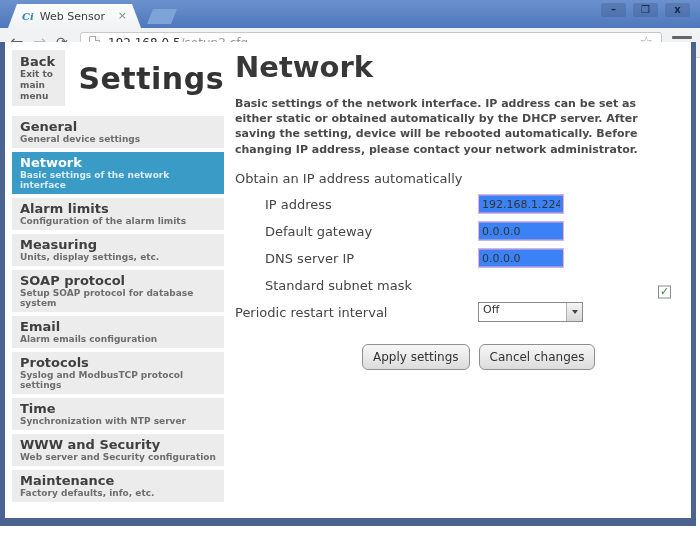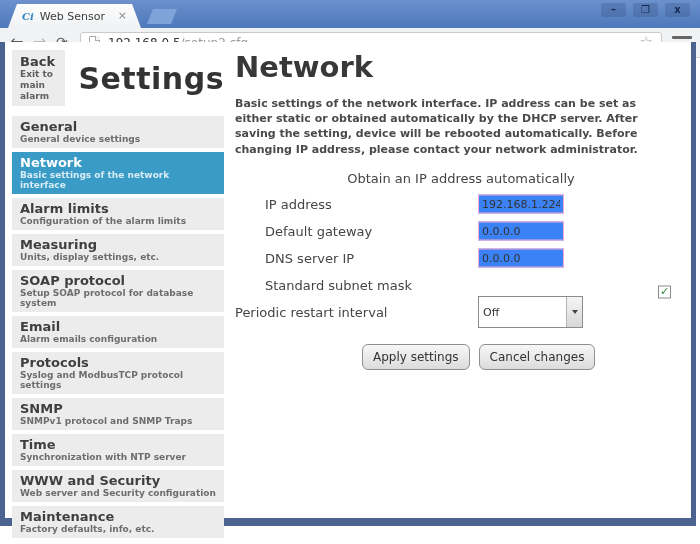--- a/index.html
+++ b/index.html
@@ -63,32 +63,32 @@
   .menu-item.on { background:#3a9cc6; }
   .menu-item.on .mi-title { color:#fff; }
   .menu-item.on .mi-sub { color:#d7ecf5; }
 
   
   .main { position:absolute; left:230px; top:6px; width:452px; }
   .page-h1 { font-size:29px; font-weight:bold; color:#383838; margin:2px 0 12px; }
   .desc { font-size:11px; font-weight:bold; color:#4a4a4a; line-height:1.38; width:426px;
           margin-bottom:10px; }
   .frow { position:relative; height:27px; display:flex; align-items:center; }
-  .frow.first { height:24px;justify-content:center; }
+  .frow.first { height:24px; }
   .flabel { font-size:13px; color:#454545; }
   .indent { margin-left:30px; }
   .ctrl { position:absolute; left:243px; top:50%; transform:translateY(-50%); }
   .tinput { width:86px; height:19px; border:1px solid #f9a8d4; font:11px "DejaVu Sans",sans-serif;
             color:#333; padding:1px 3px; background:#3b82f6; }
   .checkbox { margin-left:3px; width:13px; height:13px; border:1px solid #8b8b8b; background:#fff;
               position:relative; cursor:pointer; }
   .checkbox.on::after { content:"✓"; position:absolute; left:1px; top:-2px;
                         font-size:11px; font-weight:bold; color:#2c8a2c; }
-  .select { width:105px; height:32px; border:1px solid #8b8b8b; background:#fff;
-            display:flex; align-items:center; cursor:pointer; }
+  .select { width:105px; height:20px; border:1px solid #8b8b8b; background:#fff;
+            display:flex; cursor:pointer; }
   .select-val { flex:1; font-size:11px; color:#333; padding-left:4px; }
   .select-btn { width:16px; height:100%; background:linear-gradient(#f5f5f5,#d7d7d7);
                 border-left:1px solid #b3b3b3; display:flex; align-items:center; justify-content:center; }
   .select-arrow { width:0; height:0; border-left:3px solid transparent; border-right:3px solid transparent;
                   border-top:4px solid #444; }
   .btn-row { margin-top:18px; padding-left:127px; display:flex; gap:9px; }
   .pbtn { font:12px "DejaVu Sans",sans-serif; color:#333; padding:5px 10px;
           border:1px solid #8e8f90; border-radius:6px;
           background:linear-gradient(#f7f7f7,#dcdcdc); cursor:pointer; }
 </style>
@@ -124,21 +124,21 @@
       <span></span>
     </div>
 </div>
 
 <div class="page">
 
   <div class="sidebar">
     <div class="sb-header">
       <div class="back-box">
         <div class="back-title">Back</div>
-        <div class="back-sub">Exit to main alarm</div>
+        <div class="back-sub">Exit to main menu</div>
       </div>
       <div class="settings-h1">Settings</div>
     </div>
 
     <div class="menu-item">
       <div class="mi-title">General</div>
       <div class="mi-sub">General device settings</div>
     </div>
     <div class="menu-item on">
       <div class="mi-title">Network</div>
@@ -156,24 +156,20 @@
       <div class="mi-title">SOAP protocol</div>
       <div class="mi-sub">Setup SOAP protocol for database system</div>
     </div>
     <div class="menu-item">
       <div class="mi-title">Email</div>
       <div class="mi-sub">Alarm emails configuration</div>
     </div>
     <div class="menu-item">
       <div class="mi-title">Protocols</div>
       <div class="mi-sub">Syslog and ModbusTCP protocol settings</div>
-    </div>
-    <div class="menu-item">
-      <div class="mi-title">SNMP</div>
-      <div class="mi-sub">SNMPv1 protocol and SNMP Traps</div>
     </div>
     <div class="menu-item">
       <div class="mi-title">Time</div>
       <div class="mi-sub">Synchronization with NTP server</div>
     </div>
     <div class="menu-item">
       <div class="mi-title">WWW and Security</div>
       <div class="mi-sub">Web server and Security configuration</div>
     </div>
     <div class="menu-item">

